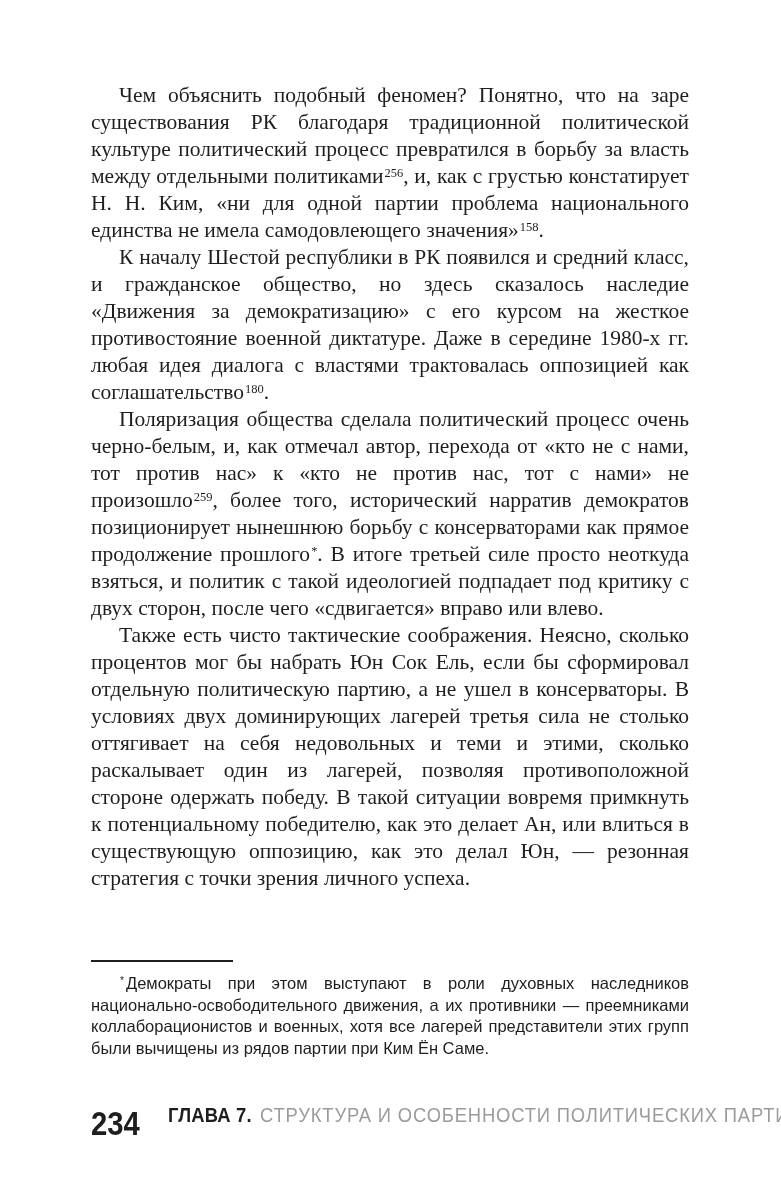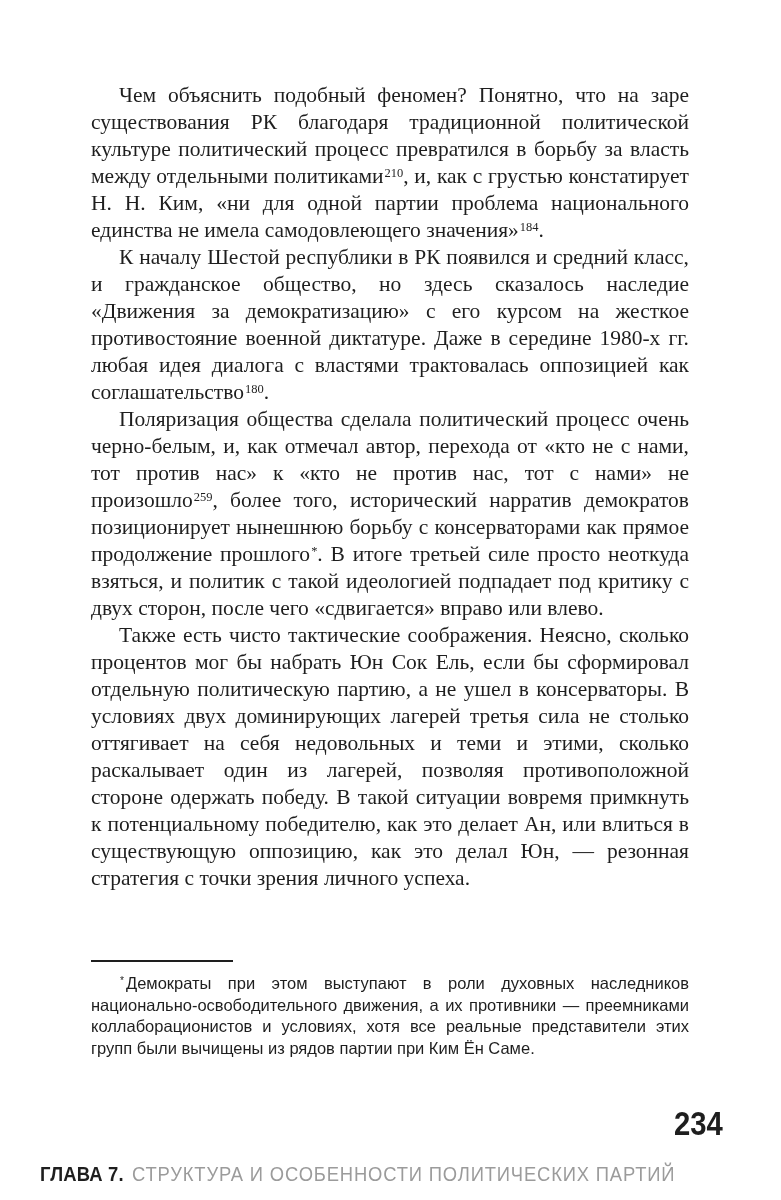--- a/index.html
+++ b/index.html
@@ -65,25 +65,24 @@
     font-size: 0.62em;
     top: -0.45em;
     margin-right: 2px;
   }
   .footer {
     position: absolute;
     left: 91px;
     top: 1104px;
     width: 640px;
     display: flex;
-    align-items: flex-end;
+    align-items: flex-start;
     gap: 20px;
     font-family: "Liberation Sans", "DejaVu Sans", sans-serif;
     white-space: nowrap;
-    flex-direction: column;
   }
   .page-number {
     display: inline-block;
     font-size: 34px;
     font-weight: 800;
     letter-spacing: 0;
     color: var(--text-color, #1e1e1e);
     transform: scaleX(0.86);
     transform-origin: left bottom;
   }
@@ -106,29 +105,29 @@
     letter-spacing: 0.9px;
     color: var(--title-color, #9b9b9b);
   }
 </style>
 </head>
 <body>
 
 <div class="page">
 
   <div class="body-text">
-      <p>Чем объяснить подобный феномен? Понятно, что на заре существования РК благодаря традиционной политической культуре политический процесс превратился в борьбу за власть между отдельными политиками<sup class="fnref">210</sup>, и, как с грустью констатирует Н. Н. Ким, «ни для одной партии проблема национального единства не имела самодовлеющего значения»<sup class="fnref">184</sup>.</p>
+      <p>Чем объяснить подобный феномен? Понятно, что на заре существования РК благодаря традиционной политической культуре политический процесс превратился в борьбу за власть между отдельными политиками<sup class="fnref">256</sup>, и, как с грустью констатирует Н. Н. Ким, «ни для одной партии проблема национального единства не имела самодовлеющего значения»<sup class="fnref">158</sup>.</p>
       <p>К началу Шестой республики в РК появился и средний класс, и гражданское общество, но здесь сказалось наследие «Движения за демократизацию» с его курсом на жесткое противостояние военной диктатуре. Даже в середине 1980-х гг. любая идея диалога с властями трактовалась оппозицией как соглашательство<sup class="fnref">180</sup>.</p>
       <p>Поляризация общества сделала политический процесс очень черно-белым, и, как отмечал автор, перехода от «кто не с нами, тот против нас» к «кто не против нас, тот с нами» не произошло<sup class="fnref">259</sup>, более того, исторический нарратив демократов позиционирует нынешнюю борьбу с консерваторами как прямое продолжение прошлого<sup class="fnref">*</sup>. В итоге третьей силе просто неоткуда взяться, и политик с такой идеологией подпадает под критику с двух сторон, после чего «сдвигается» вправо или влево.</p>
       <p>Также есть чисто тактические соображения. Неясно, сколько процентов мог бы набрать Юн Сок Ель, если бы сформировал отдельную политическую партию, а не ушел в консерваторы. В условиях двух доминирующих лагерей третья сила не столько оттягивает на себя недовольных и теми и этими, сколько раскалывает один из лагерей, позволяя противоположной стороне одержать победу. В такой ситуации вовремя примкнуть к потенциальному победителю, как это делает Ан, или влиться в существующую оппозицию, как это делал Юн, — резонная стратегия с точки зрения личного успеха.</p>
     </div>
 
   <div class="footnote-block">
     <div class="footnote-rule"></div>
-    <p class="footnote-text"><sup class="fnref">*</sup><span>Демократы при этом выступают в роли духовных наследников национально-освободительного движения, а их противники — преемниками коллаборационистов и условиях, хотя все реальные представители этих групп были вычищены из рядов партии при Ким Ён Саме.</span></p>
+    <p class="footnote-text"><sup class="fnref">*</sup><span>Демократы при этом выступают в роли духовных наследников национально-освободительного движения, а их противники — преемниками коллаборационистов и военных, хотя все лагерей представители этих групп были вычищены из рядов партии при Ким Ён Саме.</span></p>
   </div>
 
   <div class="footer">
     <span class="page-number">234</span>
     <span class="chapter-line">
       <span class="chapter-label">ГЛАВА 7.</span>
       <span class="chapter-title">СТРУКТУРА И ОСОБЕННОСТИ ПОЛИТИЧЕСКИХ ПАРТИЙ</span>
     </span>
   </div>
 

